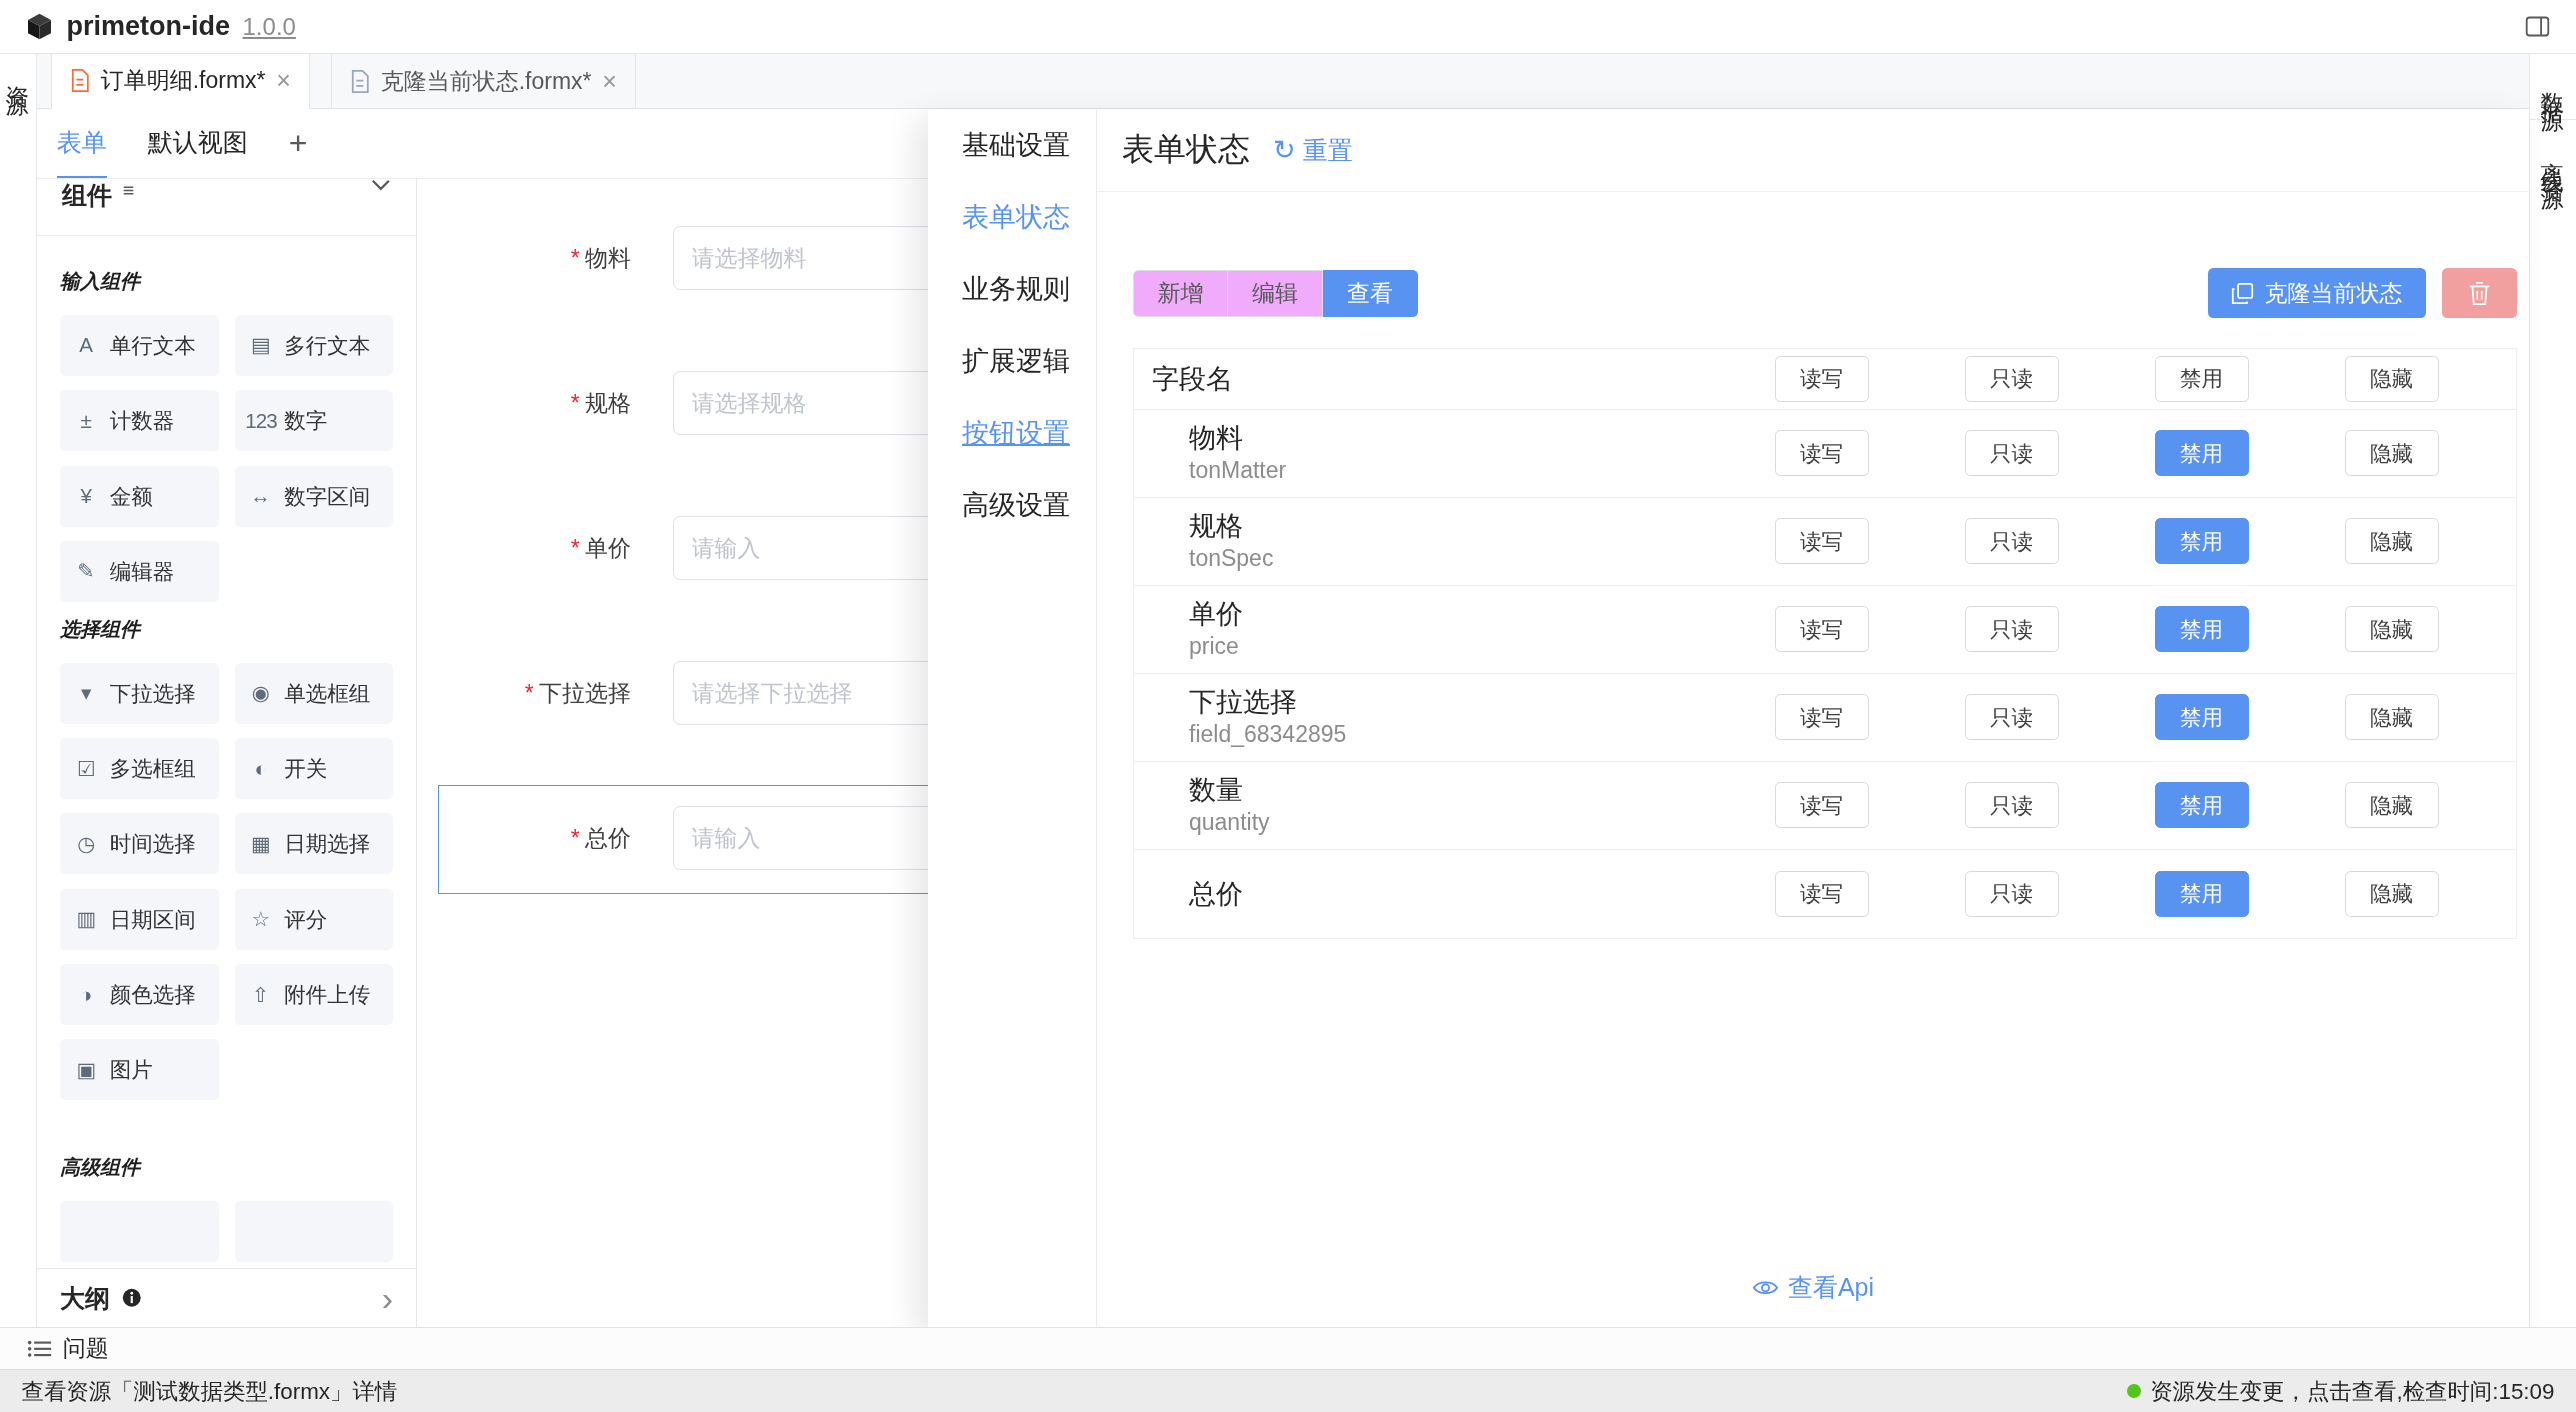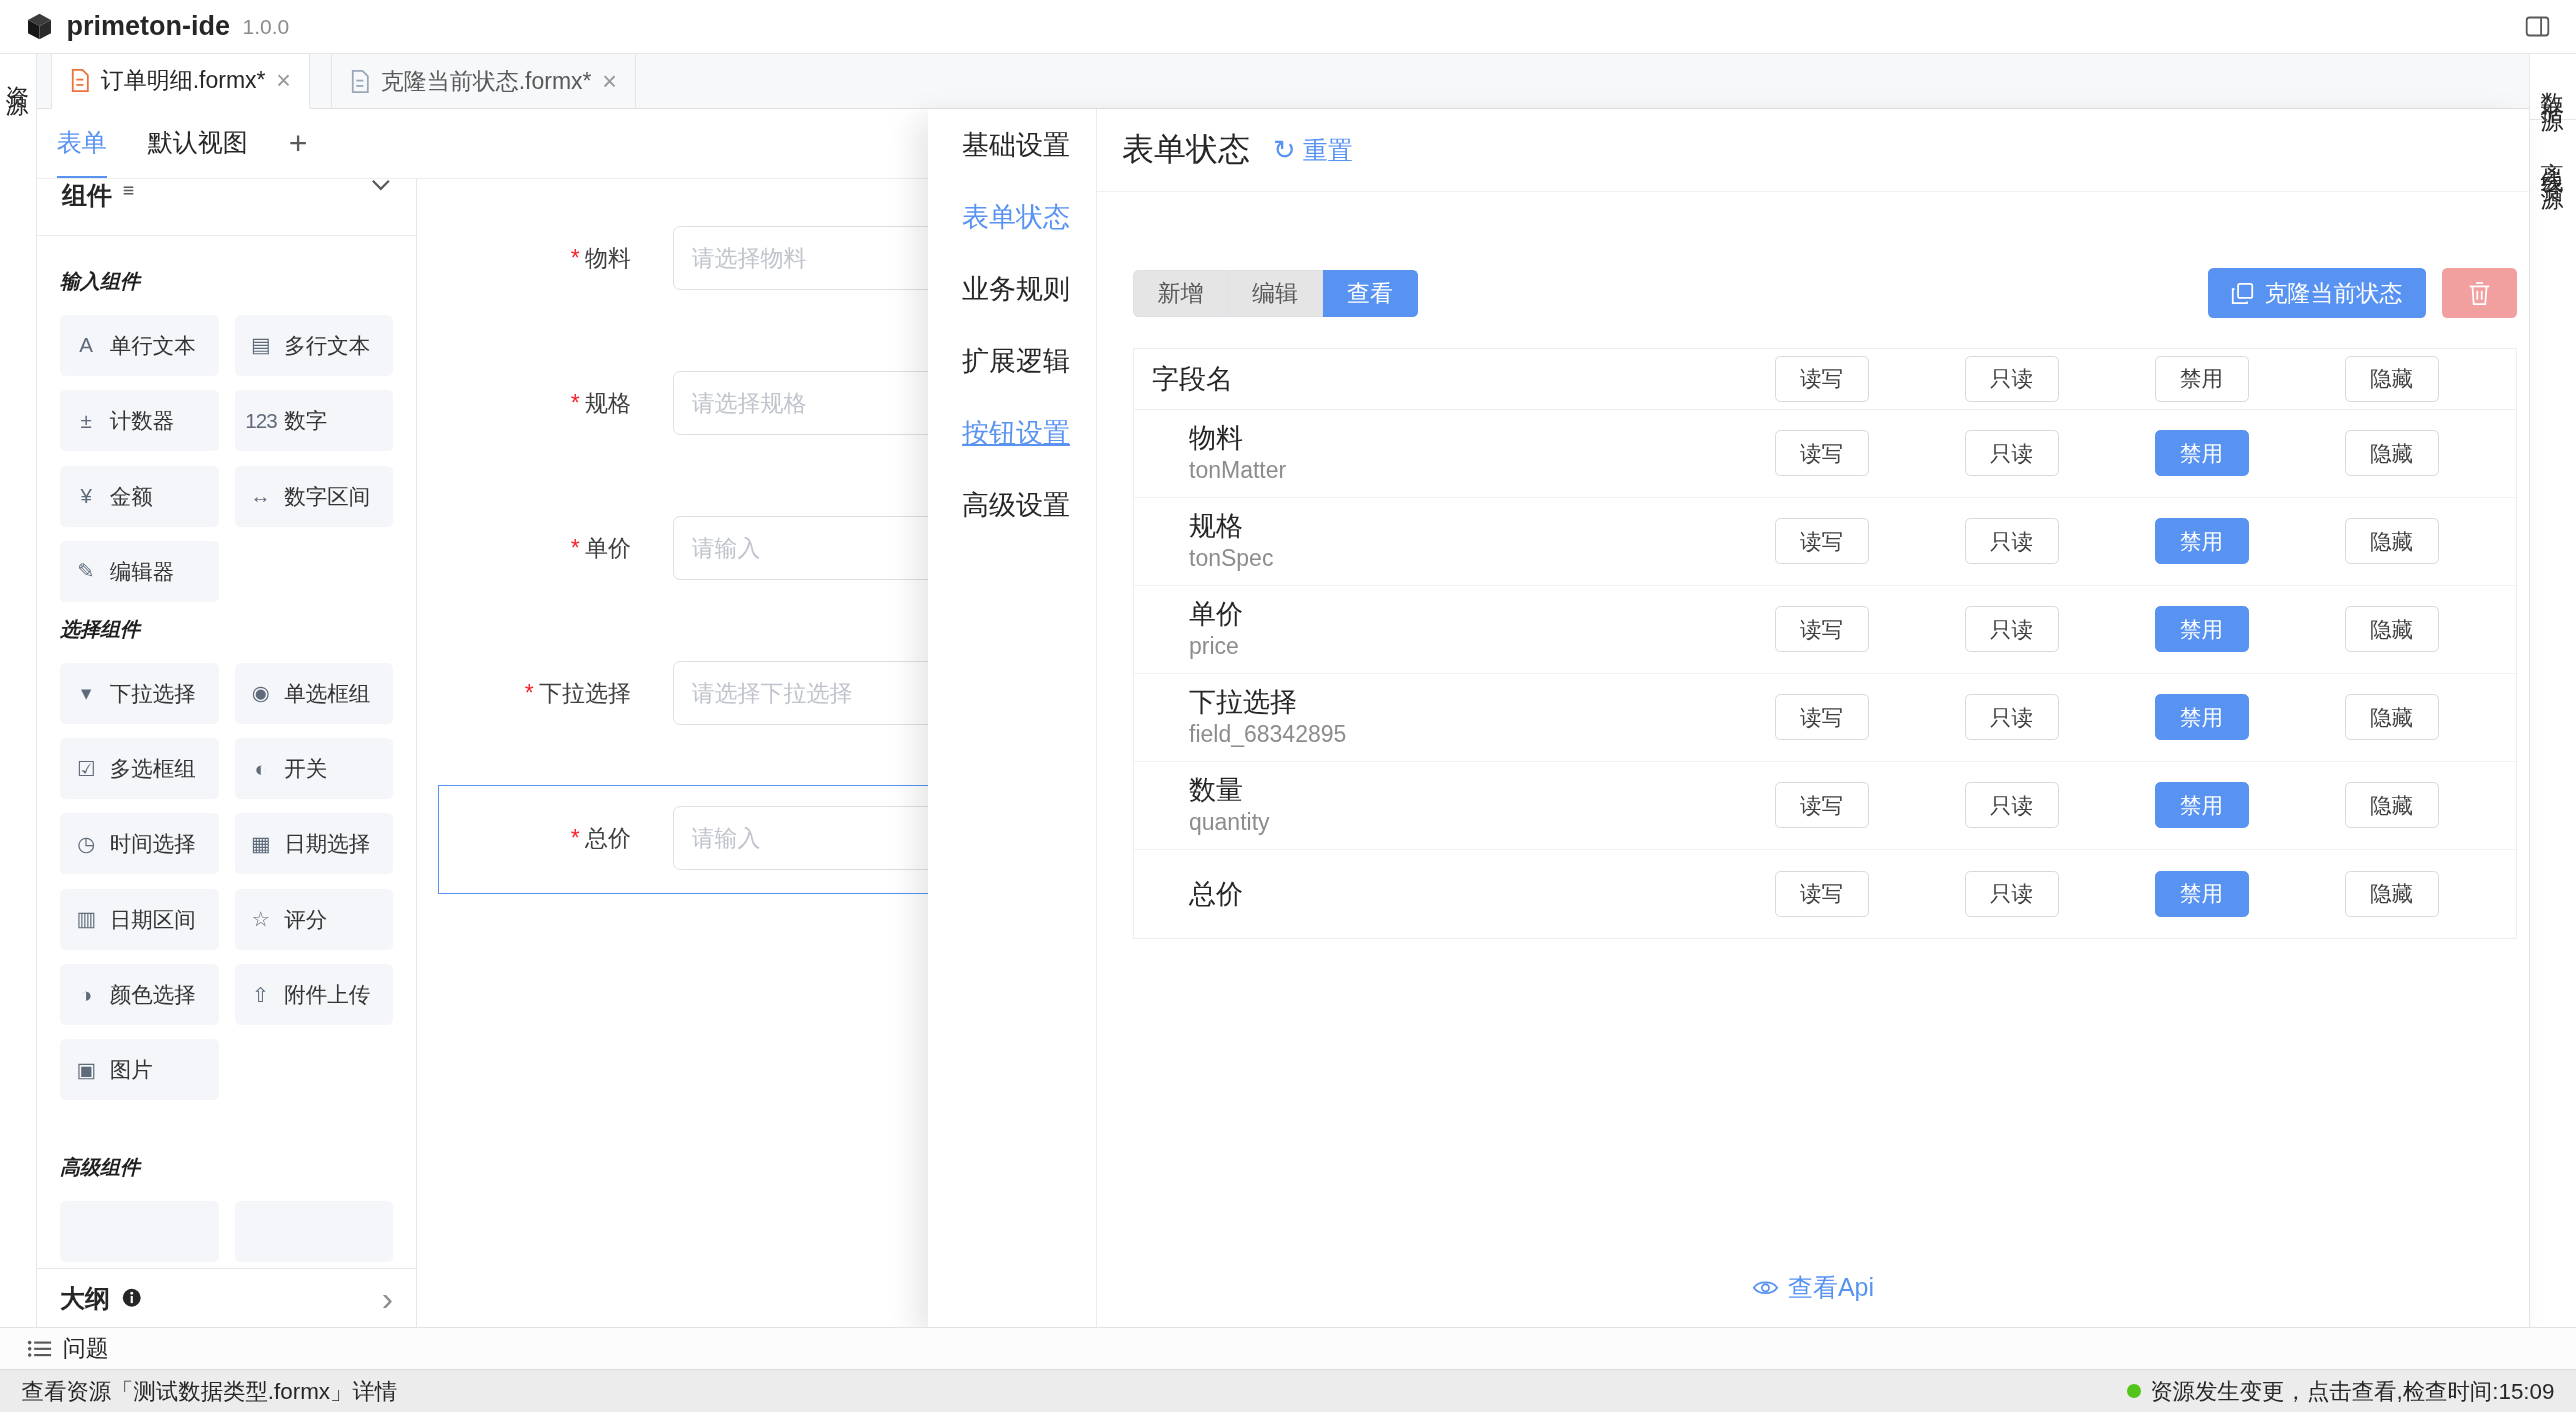--- a/index.html
+++ b/index.html
@@ -11,21 +11,21 @@
   }
   .app { position: relative; width: 2576px; height: 1412px; overflow: hidden; background: #fff; }
 
   
   .titlebar {
     position: absolute; top: 0; left: 0; width: 100%; height: 54px;
     background: #fff; border-bottom: 0.9px solid #e7e7e7;
     display: flex; align-items: center; padding: 0 25px; gap: 12.5px;
   }
   .app-name { font-size: 27px; font-weight: bold; }
-  .app-version { font-size: 21px; color: #8c8c8c; }
+  .app-version { font-size: 24px; color: #8c8c8c; text-decoration: underline; }
   .win-icon { margin-left: auto; display: flex; align-items: center; cursor: pointer; }
 
   
   .left-rail {
     position: absolute; top: 54px; left: 0; width: 37px; bottom: 85px;
     background: #fff; border-right: 0.9px solid #e7e7e7;
     display: flex; justify-content: center;
   }
   .right-rail {
     position: absolute; top: 54px; right: 0; width: 47px; bottom: 85px;
@@ -128,21 +128,21 @@
   .drawer-main { flex: 1; min-width: 0; display: flex; flex-direction: column; }
   .panel-titlebar { height: 83px; flex: none; display: flex; align-items: center; gap: 23px; padding: 0 25px; border-bottom: 0.9px solid #f0f0f0; }
   .panel-title { font-size: 32px; font-weight: 500; }
   .reset-link { display: flex; align-items: center; gap: 7.2px; color: var(--blue); font-size: 25px; cursor: pointer; }
   .refresh-glyph { font-size: 27px; }
   .panel-toolbar { margin: 76px 12.5px 0 36px; display: flex; align-items: center; flex: none; }
   .mode-group { display: flex; }
   .mode-btn {
     min-width: 95px; height: 47px; padding: 0 19.7px;
     display: flex; align-items: center; justify-content: center;
-    font-size: 23px; color: #595959; background: #e5e5e5;
+    font-size: 23px; color: #595959; background: #f0abfc;
     border: 0.9px solid #dcdfe6; cursor: pointer;
   }
   .mode-btn + .mode-btn { border-left: none; }
   .mode-btn:first-child { border-radius: 5.4px 0 0 5.4px; }
   .mode-btn:last-child { border-radius: 0 5.4px 5.4px 0; }
   .mode-btn.active { background: var(--blue); border-color: var(--blue); color: #fff; }
   .toolbar-right { margin-left: auto; display: flex; gap: 16px; }
   .clone-btn {
     height: 50px; padding: 0 23px; border-radius: 5.4px; border: none;
     background: var(--blue); color: #fff; font-size: 23px;

